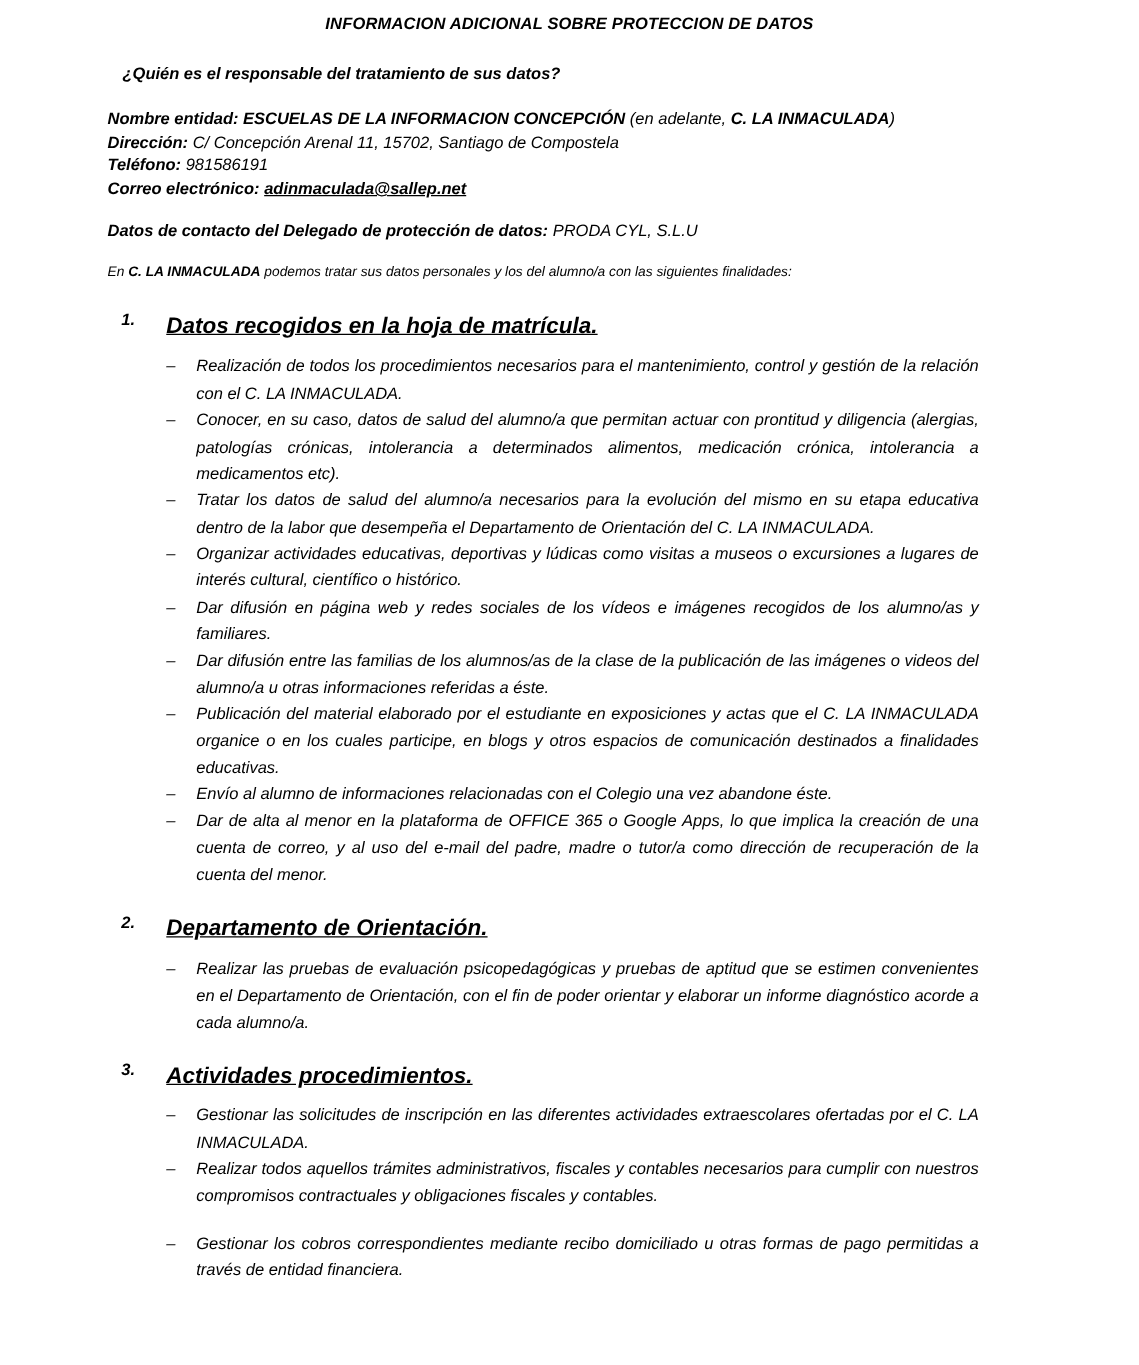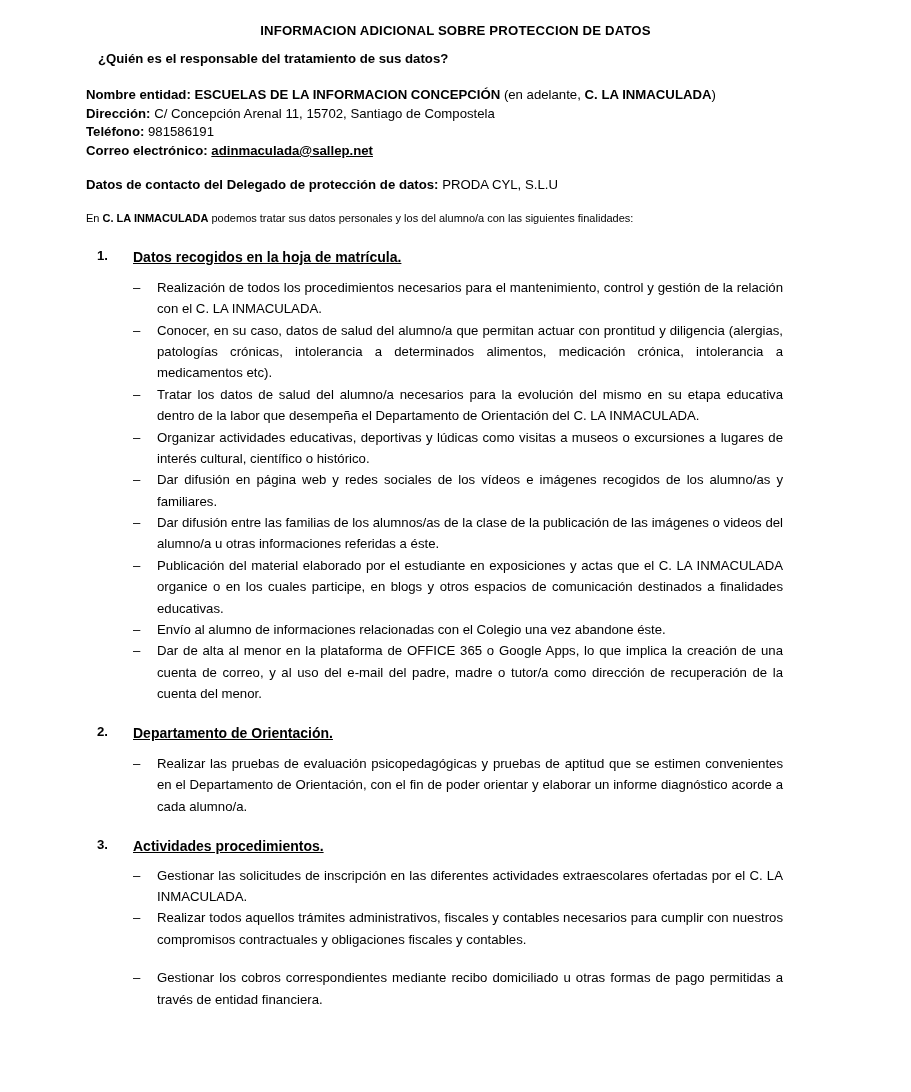--- a/index.html
+++ b/index.html
@@ -12,21 +12,22 @@
     height: 1092px;
     font-family: "Liberation Sans", sans-serif;
     color: #000000;
     overflow: hidden;
   }
   .page {
     position: relative;
     width: 911px;
     height: 1056px;
     box-sizing: border-box;
-    padding: 12px;
+    padding: 0;
+    font-style: italic;
   }
   .doc-title {
     text-align: center;
     font-weight: bold;
     font-size: 13.2px;
     letter-spacing: 0.15px;
     margin: 0;
     padding-top: 11px;
   }
   .content {
@@ -80,21 +81,21 @@
   }
   li.num-item .num {
     position: absolute;
     left: 11px;
     top: 0;
     font-weight: bold;
     font-size: 13.2px;
   }
   li.num-item > .num-title {
     font-weight: bold;
-    font-size: 14px;
+    font-size: 18px;
     text-decoration: underline;
     line-height: 1.4;
   }
 
   ul.dashes {
     list-style: none;
     margin: 0;
     padding: 0;
     margin-top: 9px;
   }

